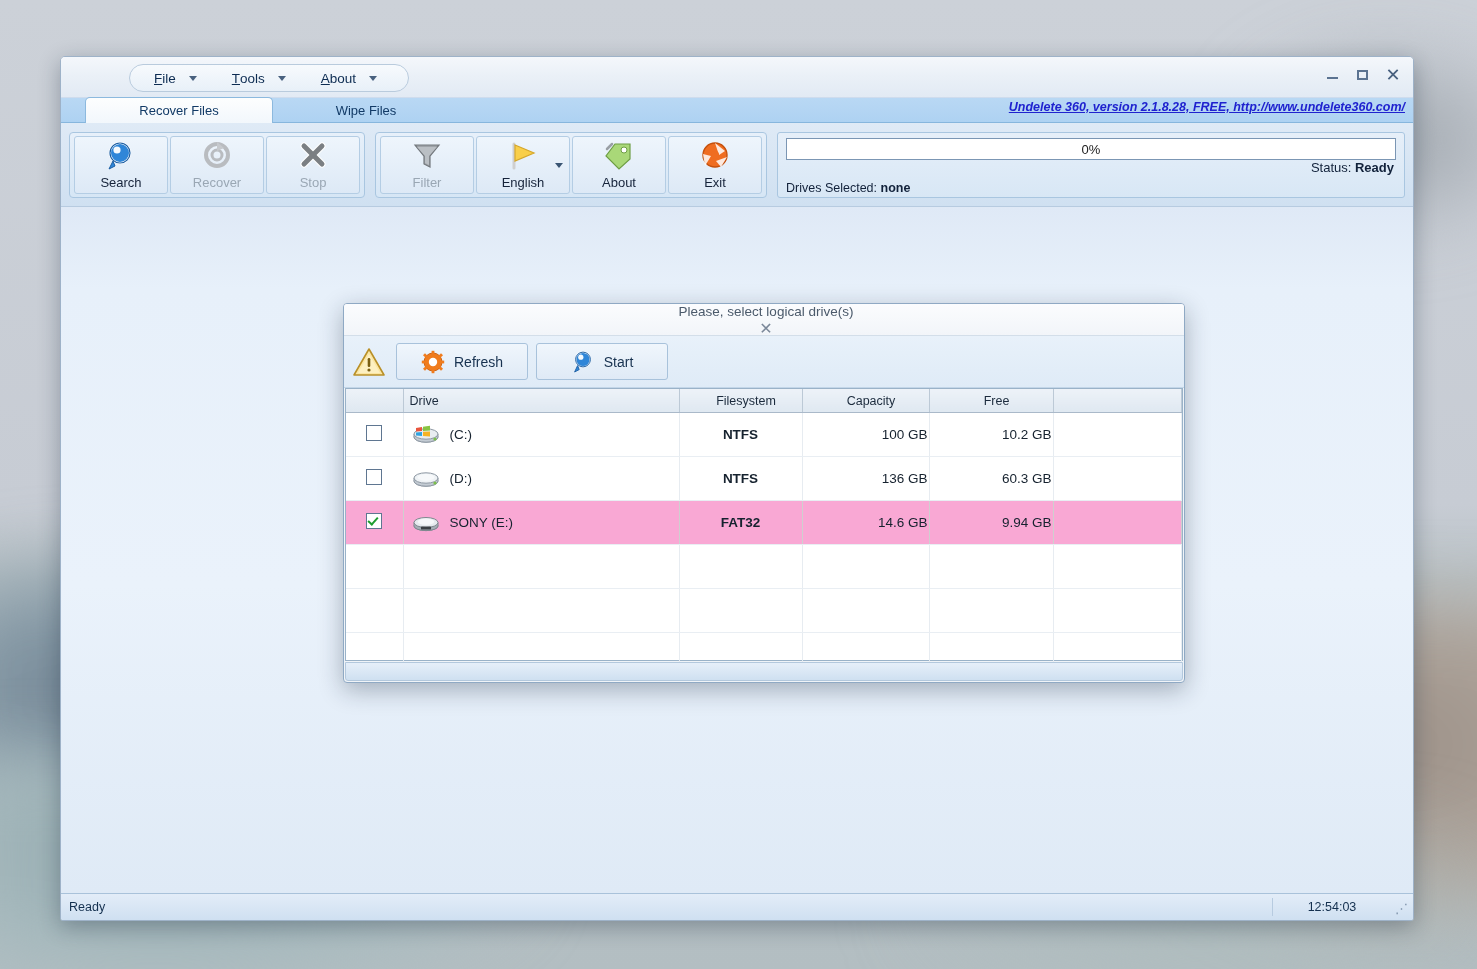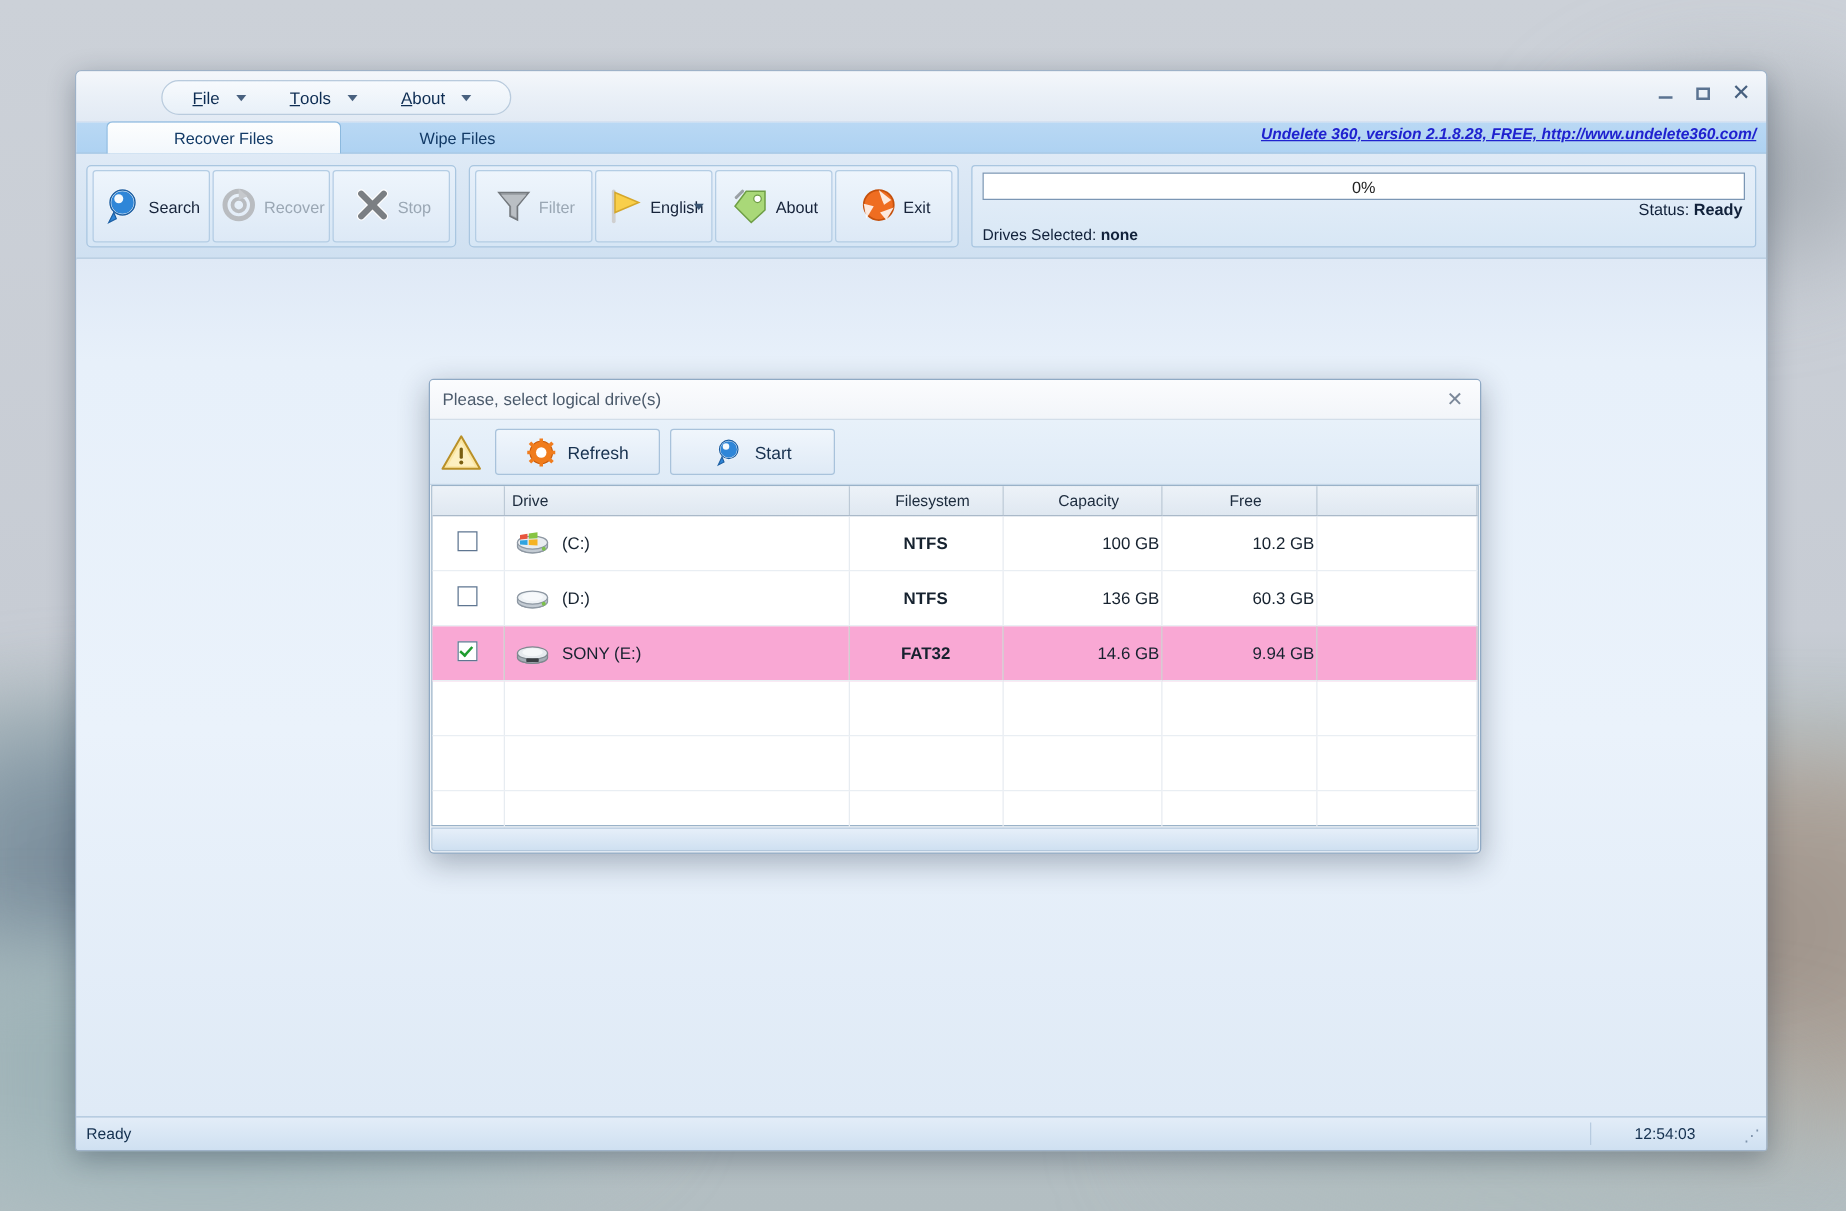--- a/index.html
+++ b/index.html
@@ -197,21 +197,21 @@
     border-radius: 4px;
     background: linear-gradient(to bottom, #e7f0fa 0%, #d6e6f5 100%);
     display: flex;
     align-items: stretch;
     padding: 3px;
     box-sizing: border-box;
   }
   .tb-btn {
     width: 92px;
     display: flex;
-    flex-direction: row;
+    flex-direction: column;
     align-items: center;
     justify-content: center;
     gap: 3px;
     border: 1px solid transparent;
     border-radius: 3px;
     cursor: default;
     position: relative;
   }
   .tb-btn.framed {
     border: 1px solid #b4cde4;
@@ -334,20 +334,21 @@
     box-shadow: 0 7px 24px rgba(20,35,55,0.32);
     overflow: hidden;
   }
   .dlg-title {
     height: 31px;
     background: linear-gradient(to bottom, #fbfcfe 0%, #f2f5f9 100%);
     border-bottom: 1px solid #d3dee9;
     display: flex;
     align-items: center;
     padding: 0 6px 0 10px;
+    flex-direction: column;
   }
   .dlg-title-text {
     flex: 1;
     font-size: 13.5px;
     color: #4b5a6b;
   }
   .dlg-close {
     width: 28px;
     height: 24px;
     display: flex;

